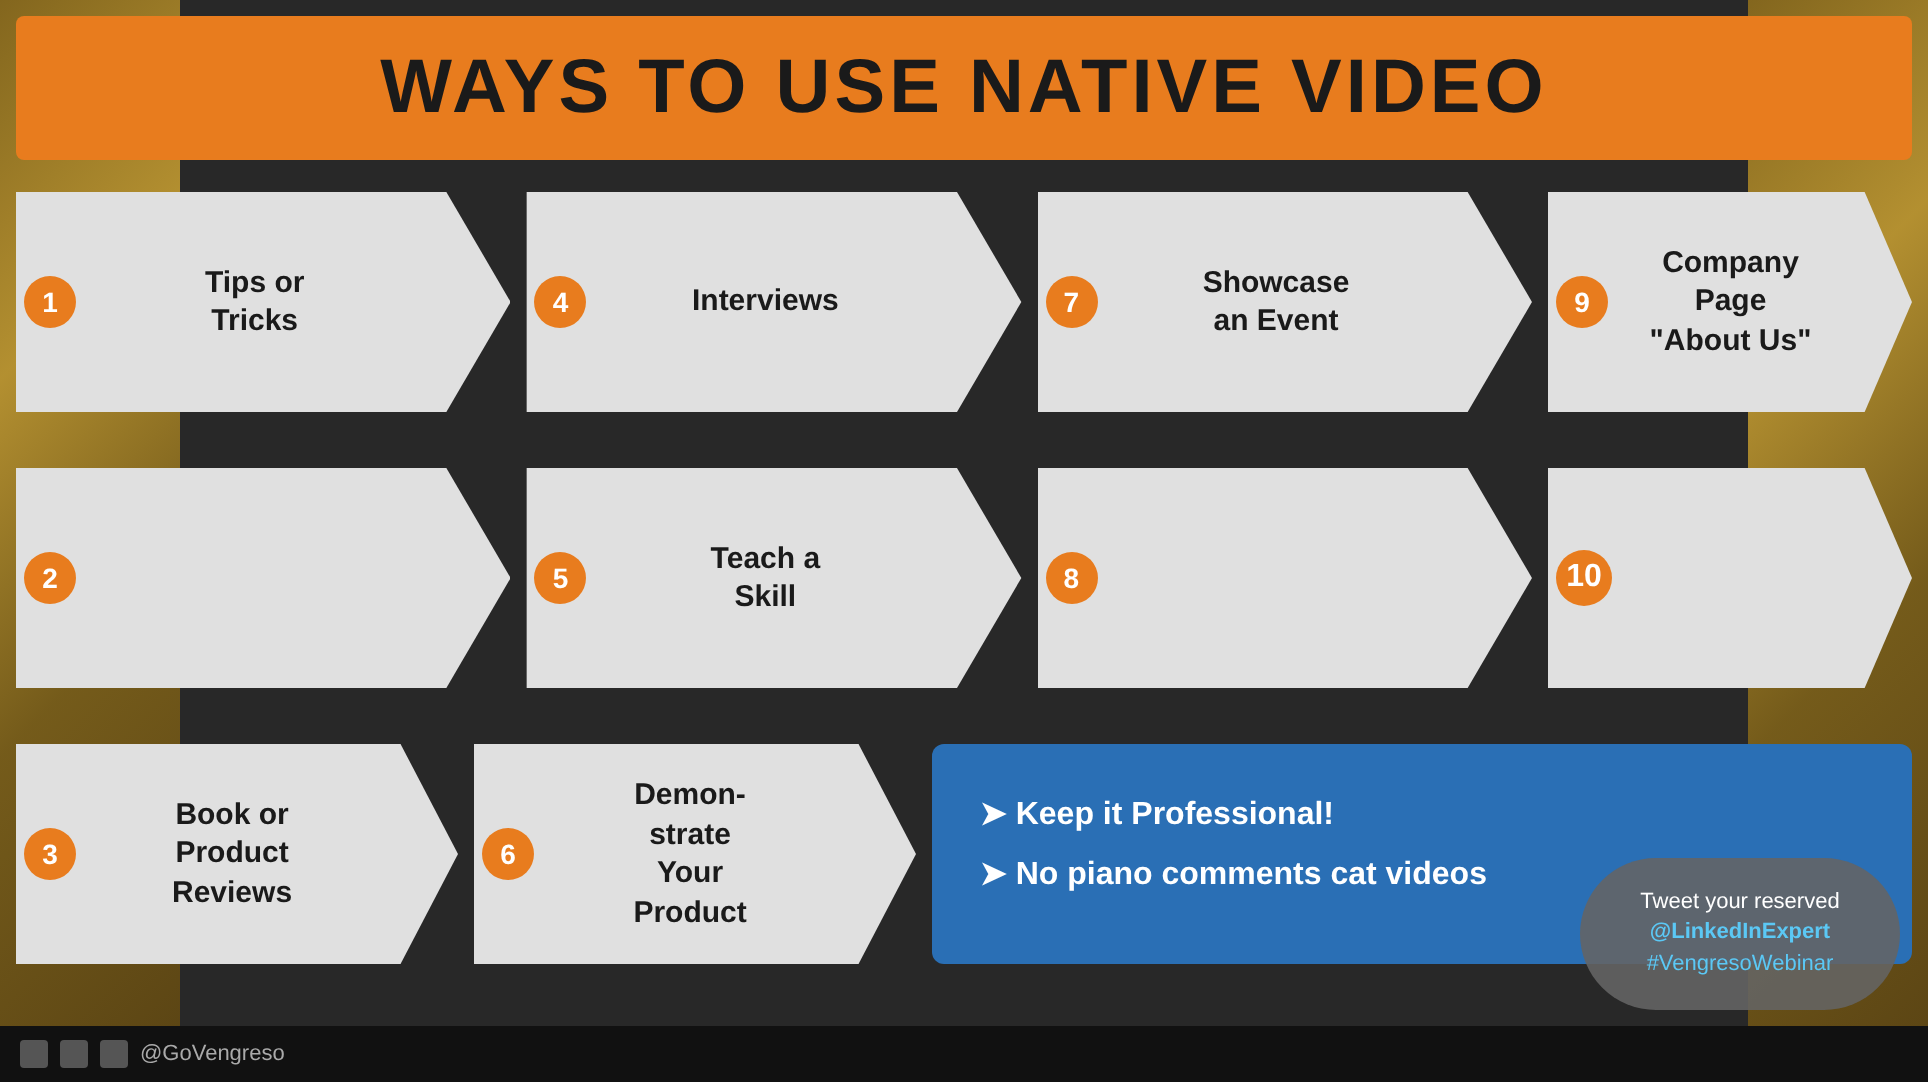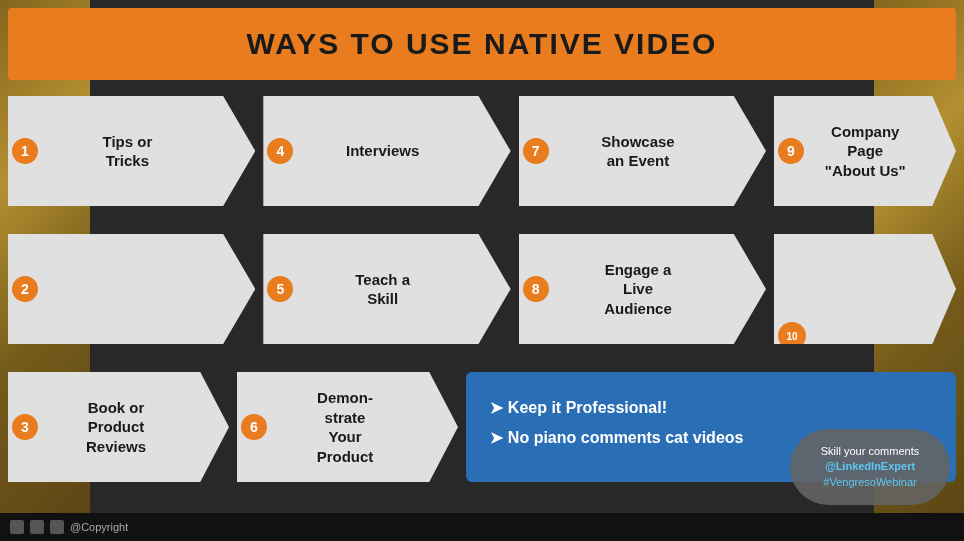--- a/index.html
+++ b/index.html
@@ -52,21 +52,21 @@
       left: 8px;
       right: 8px;
       height: 72px;
       background: #E87C1E;
       display: flex;
       align-items: center;
       justify-content: center;
       border-radius: 4px;
     }
     .header-title {
-      font-size: 30px;
+      font-size: 38px;
       font-weight: 900;
       color: #1a1a1a;
       letter-spacing: 2px;
       text-align: center;
     }
 
     .promo-text {
       font-size: 16px;
       font-weight: 700;
       color: white;
@@ -252,27 +252,26 @@
       <div class="col">
         <div class="arrow-btn">
           <div class="num">5</div>
           <span class="btn-label">Teach a<br>Skill</span>
         </div>
       </div>
 
       <div class="col">
         <div class="arrow-btn">
           <div class="num">8</div>
-          <span class="btn-label">Engage a<br>Live<br>Audience</span>
         </div>
       </div>
 
       <div class="col4-item">
         <div class="arrow-btn">
-          <div class="num" style="font-size:10px;width:28px;height:28px;margin-top:47px;">10</div>
+          <div class="num" style="font-size:16px;width:28px;height:28px;">10</div>
         </div>
       </div>
     </div>
 
     <div class="row row3">
 
       <div class="col">
         <div class="arrow-btn">
           <div class="num">3</div>
           <span class="btn-label">Book or<br>Product<br>Reviews</span>
@@ -288,28 +287,28 @@
 
       <div class="promo-wide">
         <div class="promo-text">➤ Keep it Professional!</div>
         <div class="promo-text">➤ No piano comments cat videos</div>
       </div>
     </div>
 
   </div>
 
   <div class="tweet-circle">
-    <span class="tweet-text">Skill your comments</span>
+    <span class="tweet-text">Tweet your reserved</span>
     <span class="tweet-text" style="font-weight:700;color:#5bc8f5;">@LinkedInExpert</span>
     <span class="tweet-text" style="font-weight:400;color:#5bc8f5;">#VengresoWebinar</span>
   </div>
 
   <div class="footer">
     <div style="display:flex;align-items:center;gap:6px;">
       <span style="background:#555;width:14px;height:14px;display:inline-block;border-radius:2px;"></span>
       <span style="background:#555;width:14px;height:14px;display:inline-block;border-radius:2px;"></span>
       <span style="background:#555;width:14px;height:14px;display:inline-block;border-radius:2px;"></span>
-      <span class="footer-text">@Copyright</span>
+      <span class="footer-text">@GoVengreso</span>
     </div>
     <span class="footer-text">&nbsp;</span>
   </div>
 
 </div>
 
 </body></html>

